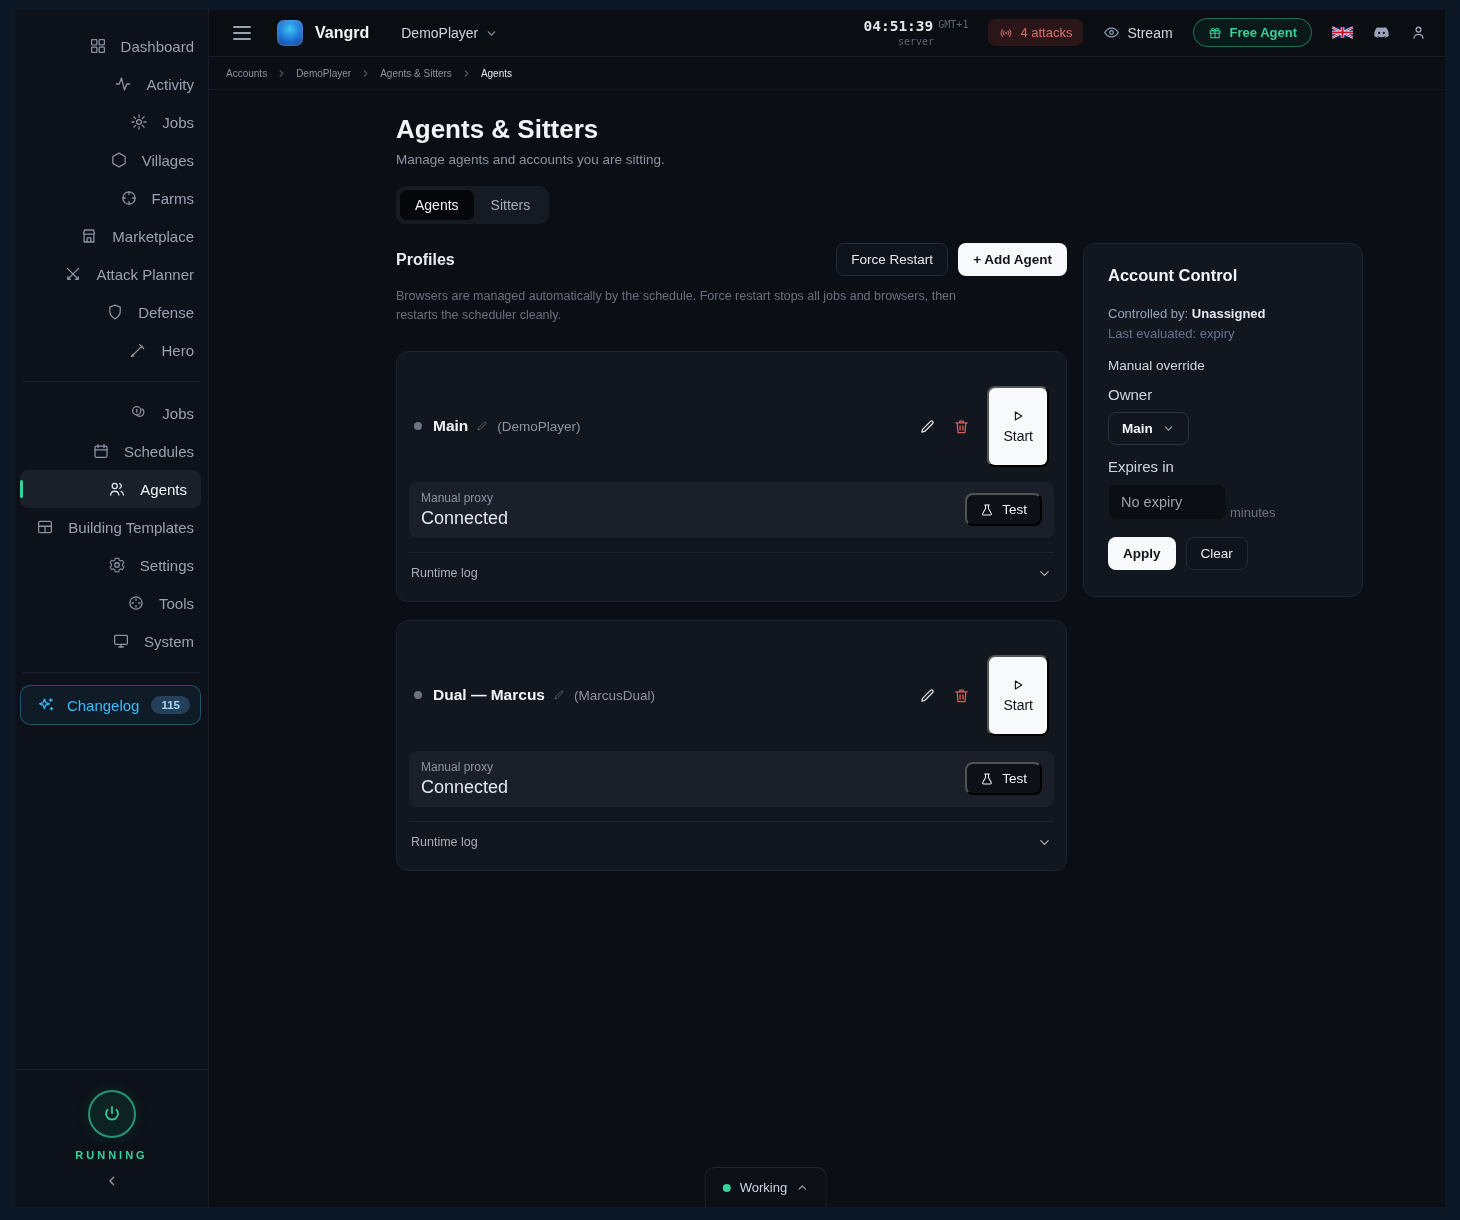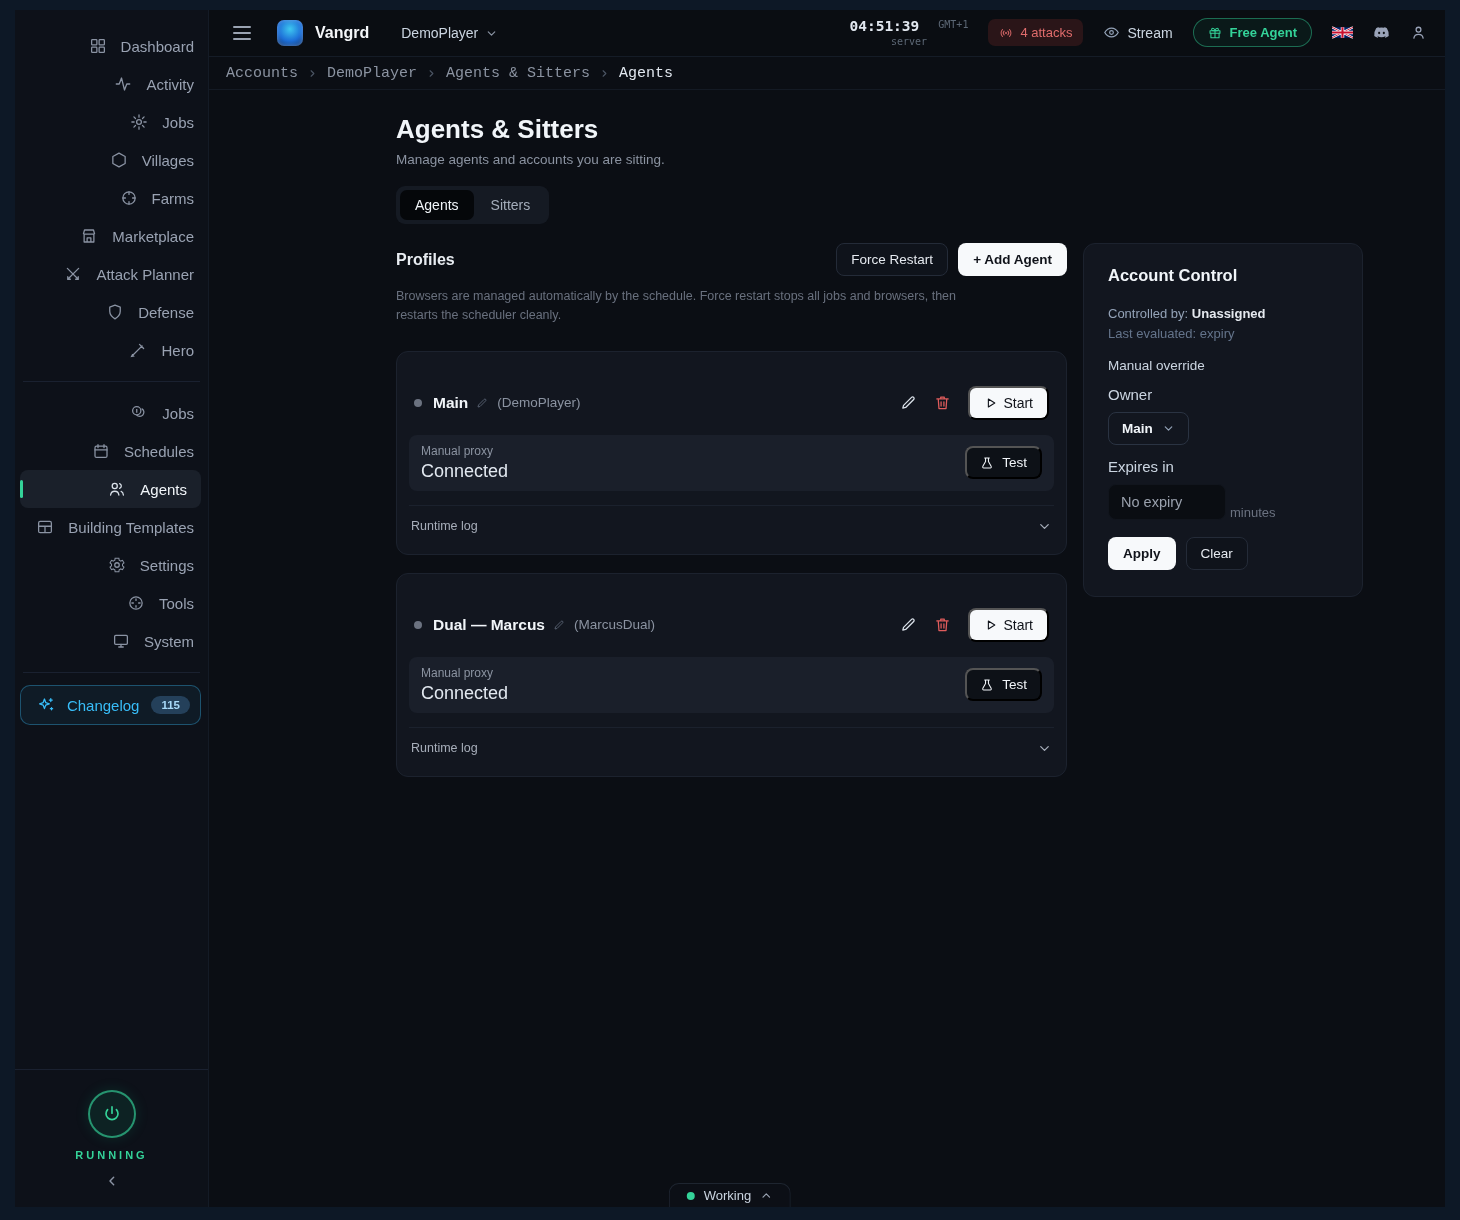--- a/index.html
+++ b/index.html
@@ -85,21 +85,21 @@
     box-shadow:inset 0 0 4px rgba(255,255,255,.35);
   }
   .brand { font-size:16px; font-weight:700; color:#f4f6f9; margin-left:2px; }
   .account-selector {
     display:flex; align-items:center; gap:7px; margin-left:22px;
     color:#cbd5e1; font-size:14px; cursor:pointer;
   }
   .account-selector svg { width:13px; height:13px; color:#8a93a3; }
   .topbar-right { margin-left:auto; display:flex; align-items:center; gap:20px; }
   .clock { font-family:"DejaVu Sans Mono", monospace; line-height:1.2; }
-  .clock-row { display:flex; align-items:flex-start; gap:19px;justify-content:space-between; }
+  .clock-row { display:flex; align-items:flex-start; gap:5px;justify-content:space-between; }
   .clock-time { font-size:14.5px; color:#e2e8f0; font-weight:700; }
   .clock-tz { font-size:10px; color:#5d6876; padding-top:1px; }
   .clock-server { font-size:10px; color:#5d6876; text-align:center; }
   .attacks-badge {
     background:#2a1518; border-radius:7px; padding:6px 11px;
     display:flex; align-items:center; gap:7px; color:#e06c6c; font-size:13px;
     cursor:pointer;
   }
   .attacks-badge svg { width:14px; height:14px; }
   .stream { display:flex; align-items:center; gap:7px; color:#cbd5e1;
@@ -112,21 +112,21 @@
   }
   .free-agent svg { width:14px; height:14px; }
   .flag { width:21px; height:15px; cursor:pointer; }
   .icon-btn { color:#9aa3b8; cursor:pointer; }
   .icon-btn svg { width:17px; height:17px; }
 
   .breadcrumb-bar {
     height:33px; flex:none; border-bottom:1px solid #141a24;
     display:flex; align-items:center; padding-left:17px; gap:9px;
   }
-  .crumb { color:#8b93a1; font-size:15px; cursor:pointer;font-family:Liberation Mono, monospace; }
+  .crumb { color:#8b93a1; font-size:10px; cursor:pointer; }
   .crumb.current { color:#e2e8f0; cursor:default; }
   .crumb-sep { color:#4b5563; }
   .crumb-sep svg { width:11px; height:11px; }
 
   
   .content { flex:1; padding:24px 0 0 187px; position:relative; }
   .page-title { font-size:26px; font-weight:700; color:#f1f5f9; }
   .page-subtitle { margin-top:7px; font-size:13.5px; color:#8b93a1; }
   .tabs {
     margin-top:19px; display:inline-flex; background:#151a23; border-radius:9px;
@@ -159,22 +159,22 @@
     color:#f1f5f9; }
   .agent-name-edit { margin-left:8px; color:#566070; }
   .agent-name-edit svg { width:12px; height:12px; }
   .agent-account { margin-left:9px; font-size:13.5px; color:#8b93a1; }
   .agent-actions { margin-left:auto; display:flex; align-items:center; gap:17px; }
   .mini-icon-btn { cursor:pointer; }
   .mini-icon-btn svg { width:17px; height:17px; }
   .edit-color { color:#dbe2ea; }
   .trash-color { color:#e05c5c; }
   .start-btn { background:#f7f9fb; color:#10131a; border-radius:8px;
-    padding:7px 14px; font-size:14px; font-weight:500; display:flex;
-    align-items:center; gap:5px; cursor:pointer; }
+    padding:21px 14px; font-size:14px; font-weight:500; display:flex;
+    align-items:center; gap:5px; cursor:pointer;flex-direction:column; }
   .start-btn svg { width:14px; height:14px; }
   .proxy-box {
     margin-top:15px; background:#1a1f2a; border-radius:8px;
     padding:9px 12px; display:flex; align-items:center;
   }
   .proxy-label { font-size:12px; color:#8b93a1; }
   .proxy-status { font-size:18px; color:#e2e8f0; margin-top:3px; }
   .test-btn { margin-left:auto; background:#0d1117; color:#f1f5f9;
     border-radius:8px; padding:7px 13px; font-size:13.5px; font-weight:500;
     display:flex; align-items:center; gap:8px; cursor:pointer; }
@@ -208,23 +208,23 @@
     width:118px; background:#0a0d12; border:1px solid #11151d; border-radius:8px;
     padding:9px 12px; color:#e5e9ef; font-size:14.5px; outline:none;
     font-family:"Liberation Sans", sans-serif;
   }
   .expiry-input::placeholder { color:#9aa1ad; }
   .minutes-label { font-size:13px; color:#6b7280; }
   .ac-buttons { margin-top:17px; display:flex; gap:10px; }
 
   
   .working-pill {
-    position:absolute; left:730px; bottom:13px; transform:translateX(-50%);
+    position:absolute; left:766px; bottom:13px; transform:translateX(-50%);
     background:#0c0f16; border:1px solid #1e2530; border-bottom:none;
-    border-radius:10px 10px 0 0; height:24px; padding:0 17px;
+    border-radius:10px 10px 0 0; height:40px; padding:0 17px;
     display:flex; align-items:center; gap:9px; cursor:pointer;
   }
   .working-dot { width:8px; height:8px; border-radius:50%; background:#34d399; }
   .working-label { font-size:13px; color:#cbd5e1; }
   .working-pill svg { width:13px; height:13px; color:#9aa3b2; }
 </style>
 </head>
 <body>
 
 <aside class="sidebar">

